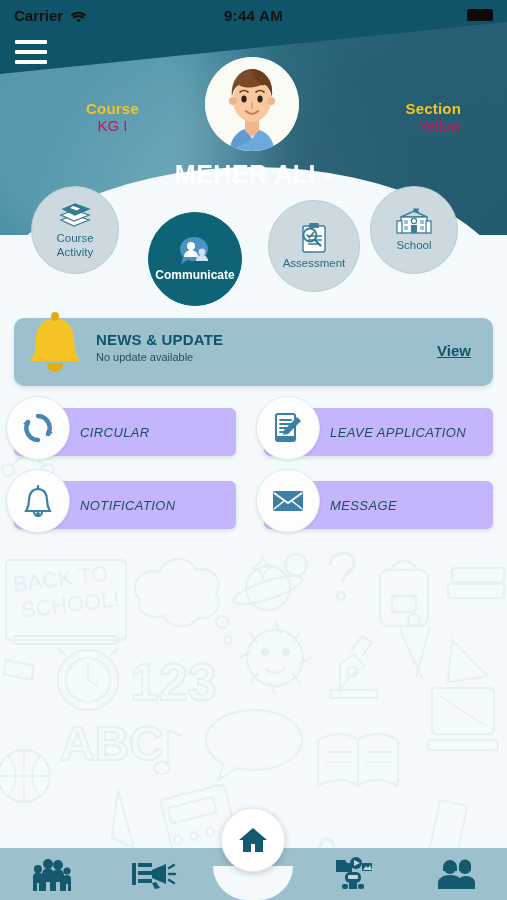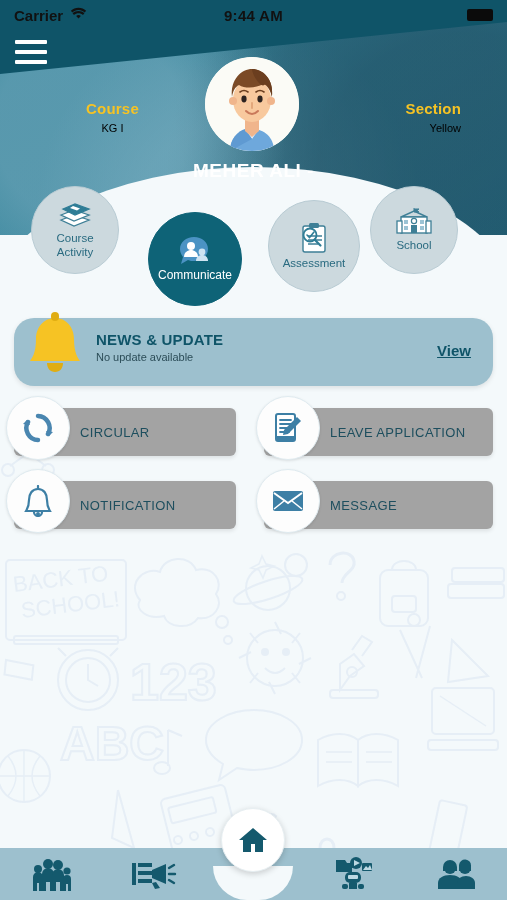--- a/index.html
+++ b/index.html
@@ -16,21 +16,21 @@
     position:absolute; left:0; top:0; width:507px; height:900px;
     opacity:.55; pointer-events:none;
   }
 
   
   .statusbar {
     position:absolute; left:0; top:0; width:507px; height:30px;
     z-index:40; display:flex; align-items:center; padding:0 14px;
     color:#111; font-size:15px; font-weight:600;
   }
-  .sb-left { display:flex; align-items:flex-start; gap:7px; }
+  .sb-left { display:flex; align-items:flex-end; gap:7px; }
   .sb-center { position:absolute; left:0; right:0; text-align:center; font-size:15px; font-weight:700; letter-spacing:.3px; }
   .sb-right { margin-left:auto; display:flex; align-items:center; z-index:2;}
   .battery { width:26px; height:12px; background:#0b0b0b; border-radius:2px; }
 
   
   .header {
     position:absolute; left:0; top:0; width:507px; height:235px;
     background:linear-gradient(160deg,#2d7f94 0%,#2f8499 40%,#3c8ba0 100%);
     overflow:hidden; z-index:5;
   }
@@ -54,66 +54,66 @@
   }
   .hamburger {
     position:absolute; left:15px; top:40px; width:32px; height:24px;
     display:flex; flex-direction:column; justify-content:space-between; z-index:12; cursor:pointer;
   }
   .hamburger i { display:block; height:4px; background:#fff; border-radius:1px; }
 
   .course-block { position:absolute; left:60px; top:100px; text-align:center; width:105px; z-index:10; }
   .section-block { position:absolute; right:46px; top:100px; text-align:right; width:110px; z-index:10; }
   .hdr-label { color:#f6c324; font-size:15px; font-weight:700; letter-spacing:.2px; }
-  .hdr-value { color:#000000; font-size:11px; margin-top:5px; }
+  .hdr-value { color:#be185d; font-size:15px; }
 
   .avatar {
     position:absolute; left:205px; top:57px; width:94px; height:94px;
     border-radius:50%; background:#fbfbf6; overflow:hidden; z-index:11;
   }
   .student-name {
     position:absolute; left:0; right:0; top:160px; text-align:center;
-    color:#fff; font-size:19px; font-weight:700; letter-spacing:.5px; z-index:11;
+    color:#fff; font-size:25px; font-weight:700; letter-spacing:.5px; z-index:11;
   }
 
   
   .circlenav { position:absolute; left:0; top:186px; width:507px; height:110px; z-index:20; }
   .cnav {
     position:absolute; border-radius:50%; display:flex; flex-direction:column;
     align-items:center; justify-content:center; cursor:pointer;
     background:#ccd9de; border:1px solid #b8cbd3;
   }
   .cnav.c1 { left:31px; top:0px;  width:88px; height:88px; }
   .cnav.c2 { left:148px; top:26px; width:94px; height:94px; background:#0e6377; border-color:#0e6377; }
   .cnav.c3 { left:268px; top:14px; width:92px; height:92px; }
   .cnav.c4 { left:370px; top:0px;  width:88px; height:88px; }
   .cnav .lbl { font-size:11.5px; color:#2a6b80; line-height:1.15; text-align:center; margin-top:3px; }
-  .cnav.c2 .lbl { color:#fff; font-size:12px; }
+  .cnav.c2 .lbl { color:#fff; font-size:12px;font-weight:bold; }
   .cnav svg { display:block; }
 
   
   .news {
     position:absolute; left:14px; top:318px; width:479px; height:68px;
-    background:#9dc0ce; border-radius:20px; z-index:20;
+    background:#9dc0ce; border-radius:10px; z-index:20;
     box-shadow:0 2px 5px rgba(0,0,0,.10); cursor:pointer;
   }
   .bell-big { position:absolute; left:6px; top:-10px; width:70px; height:72px; z-index:22; }
   .news-text { position:absolute; left:82px; top:13px; }
   .news-title { color:#0f5468; font-size:15px; font-weight:700; letter-spacing:.2px; }
   .news-sub { color:#2c4d58; font-size:11px; margin-top:3px; }
   .news-view {
     position:absolute; right:22px; top:24px; color:#0f5468;
     font-size:15px; font-weight:700; text-decoration:underline; cursor:pointer;
   }
 
   
   .tile {
-    position:absolute; height:48px; background:#a3a3a3; border-radius:6px;
+    position:absolute; height:48px; background:#c4b5fd; border-radius:6px;
     z-index:20; box-shadow:0 2px 4px rgba(0,0,0,.10); cursor:pointer;
-    display:flex; align-items:center;
+    display:flex; align-items:center;font-style:italic;
   }
   .tile .tlabel { margin-left:66px; color:#1d4e5e; font-size:13px; letter-spacing:.4px; }
   .tile-ico {
     position:absolute; left:-8px; top:-12px; width:64px; height:64px;
     border-radius:50%; background:#fdfdfd; border:1px solid #dfeaef;
     display:flex; align-items:center; justify-content:center;
     box-shadow:0 1px 3px rgba(0,0,0,.10);
   }
   .t1 { left:14px;  top:408px; width:222px; }
   .t2 { left:264px; top:408px; width:229px; }

